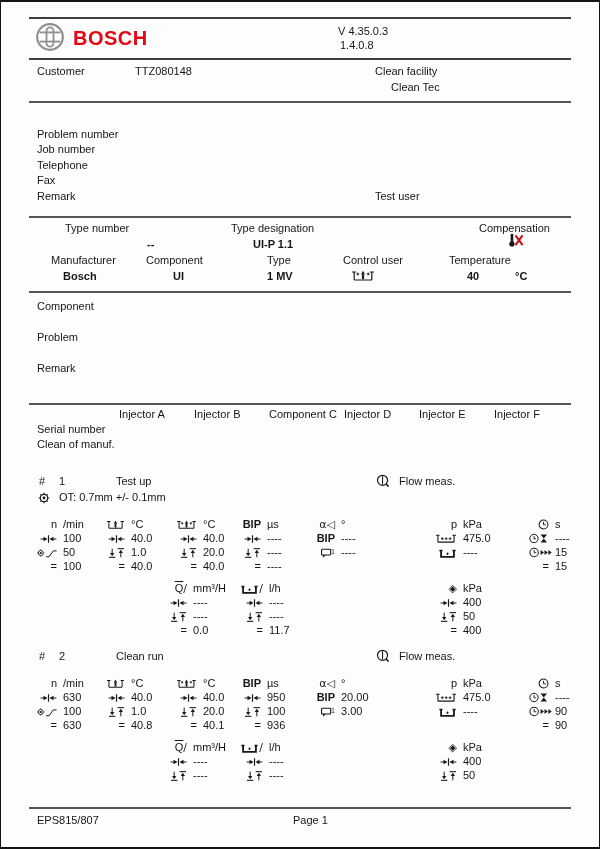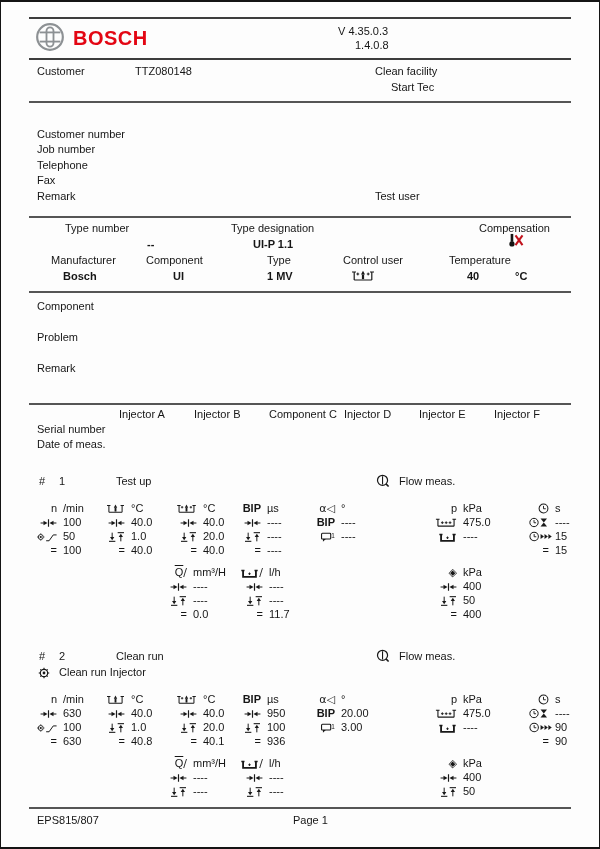--- a/index.html
+++ b/index.html
@@ -149,30 +149,30 @@
   <div class="rule" style="top:56px"></div>
 
   <div class="abs" style="left:34px;top:20px">
     <svg class="icon" width="30" height="30">
         <use href="#s-bosch"></use>
       </svg>
   </div>
   <div class="abs brand" style="left:72px;top:25px">BOSCH</div>
   <div class="abs ver" style="left:337px;top:22px">
     <div>V 4.35.0.3</div>
-    <div style="margin-left:17px">1.4.0.8</div>
+    <div style="margin-left:2px">1.4.0.8</div>
   </div>
 
   <div class="abs" style="left:36px;top:63px">Customer</div>
   <div class="abs" style="left:134px;top:63px">TTZ080148</div>
   <div class="abs" style="left:374px;top:63px">Clean facility</div>
-  <div class="abs" style="left:390px;top:79px">Start Tec</div>
+  <div class="abs" style="left:390px;top:79px">Clean Tec</div>
   <div class="rule thin" style="top:99px"></div>
 
-  <div class="abs" style="left:36px;top:126px">Customer number</div>
+  <div class="abs" style="left:36px;top:126px">Problem number</div>
   <div class="abs" style="left:36px;top:141px">Job number</div>
   <div class="abs" style="left:36px;top:157px">Telephone</div>
   <div class="abs" style="left:36px;top:172px">Fax</div>
   <div class="abs" style="left:36px;top:188px">Remark</div>
   <div class="abs" style="left:374px;top:188px">Test user</div>
   <div class="rule thin" style="top:214px"></div>
 
   <div class="abs" style="left:64px;top:220px">Type number</div>
   <div class="abs" style="left:230px;top:220px">Type designation</div>
   <div class="abs" style="left:478px;top:220px">Compensation</div>
@@ -207,32 +207,38 @@
 
   <div class="inj">
     <span>Injector A</span>
     <span>Injector B</span>
     <span>Component C</span>
     <span>Injector D</span>
     <span>Injector E</span>
     <span>Injector F</span>
   </div>
   <div class="abs" style="left:36px;top:421px">Serial number</div>
-  <div class="abs" style="left:36px;top:436px">Date of meas.</div>
+  <div class="abs" style="left:36px;top:436px">Clean of manuf.</div>
 
   <div class="step" style="top:473px">
     <div class="step-head">
       <span class="abs" style="left:2px">#</span>
       <span class="abs" style="left:22px">1</span>
       <span class="abs" style="left:79px">Test up</span>
       <span class="abs" style="left:339px;top:-1px"><svg class="icon" width="14" height="14">
             <use href="#s-flow"></use>
           </svg></span>
       <span class="abs" style="left:362px">Flow meas.</span>
     </div>
+    <div class="step-note">
+      <span class="abs" style="left:1px;top:0"><svg class="icon" width="12" height="12">
+            <use href="#s-gear"></use>
+          </svg></span>
+      <span class="abs" style="left:22px">OT: 0.7mm +/- 0.1mm</span>
+    </div>
 
     <div class="main-grid">
 
       <span class="ic">n</span>
       <span class="vl">/min</span>
       <span class="ic"><svg class="icon" width="19" height="11">
             <use href="#s-tha"></use>
           </svg></span>
       <span class="vl">°C</span>
       <span class="ic"><svg class="icon" width="21" height="11">
@@ -383,26 +389,20 @@
   <div class="step" style="top:648px">
     <div class="step-head">
       <span class="abs" style="left:2px">#</span>
       <span class="abs" style="left:22px">2</span>
       <span class="abs" style="left:79px">Clean run</span>
       <span class="abs" style="left:339px;top:-1px"><svg class="icon" width="14" height="14">
             <use href="#s-flow"></use>
           </svg></span>
       <span class="abs" style="left:362px">Flow meas.</span>
     </div>
-    <div class="step-note">
-      <span class="abs" style="left:1px;top:0"><svg class="icon" width="12" height="12">
-            <use href="#s-gear"></use>
-          </svg></span>
-      <span class="abs" style="left:22px">Clean run Injector</span>
-    </div>
 
     <div class="main-grid">
 
       <span class="ic">n</span>
       <span class="vl">/min</span>
       <span class="ic"><svg class="icon" width="19" height="11">
             <use href="#s-tha"></use>
           </svg></span>
       <span class="vl">°C</span>
       <span class="ic"><svg class="icon" width="21" height="11">

